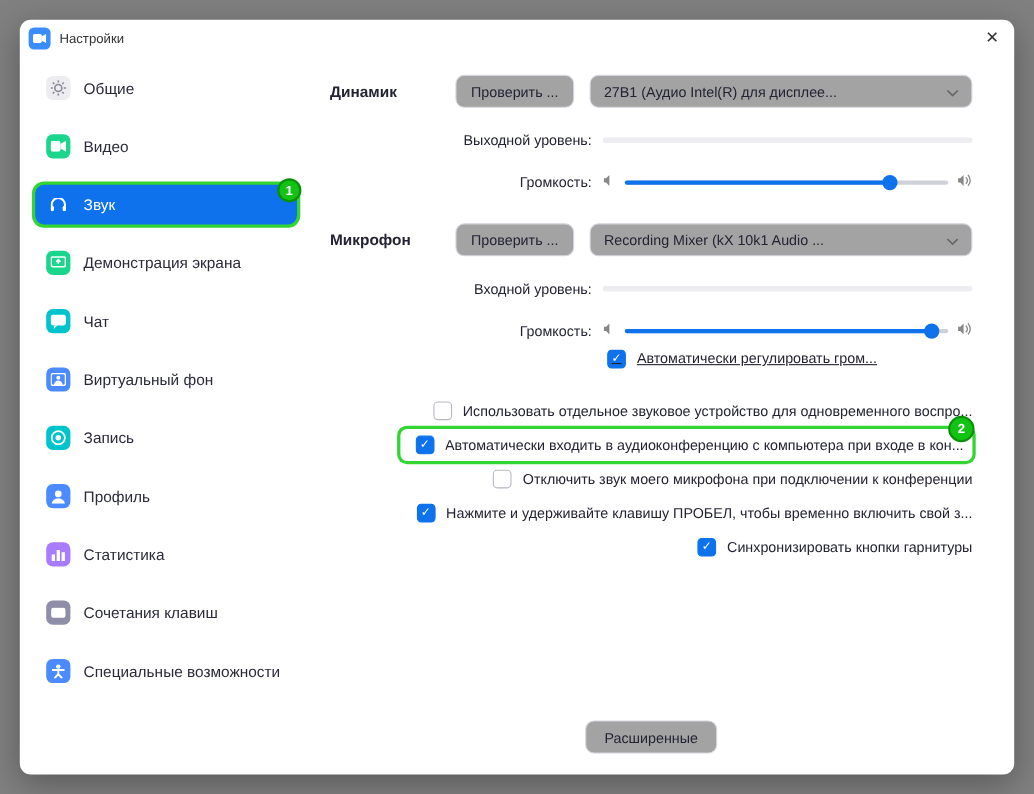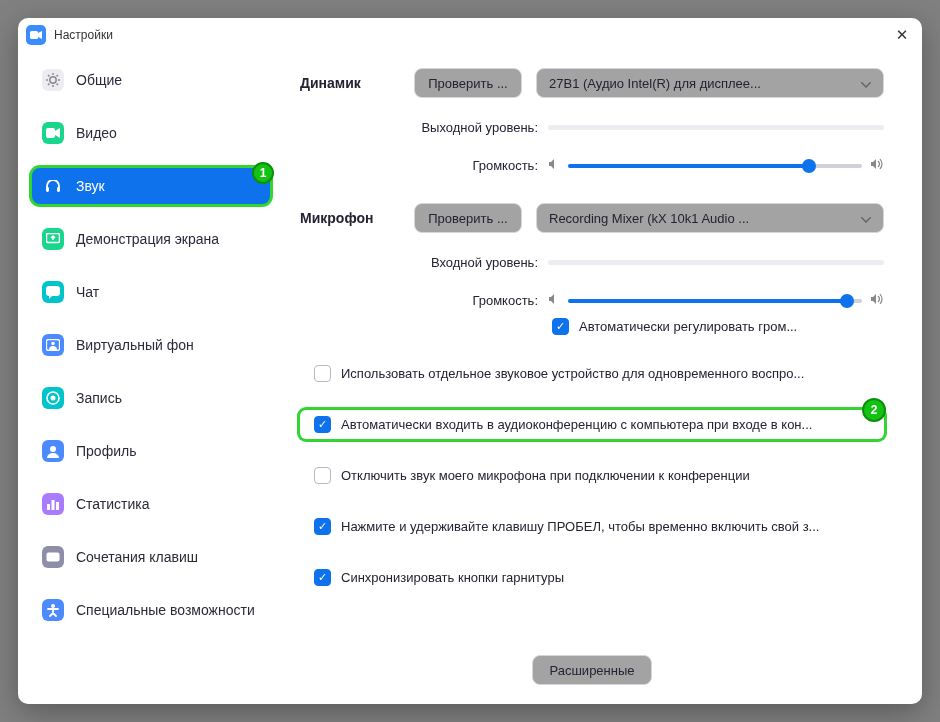--- a/index.html
+++ b/index.html
@@ -227,32 +227,34 @@
     content: '✓';
     font-size: 11px;
     line-height: 1;
   }
   .cb-text {
     overflow: hidden; text-overflow: ellipsis; white-space: nowrap;
     flex: 1;
   }
   .auto-row {
     display: flex;
-    align-items: center;
+    align-items: flex-start;
     gap: 10px;
     margin-left: 252px;
     margin-top: 2px;
     margin-bottom: 14px;
     font-size: 13px;
+    text-decoration: underline;
   }
   .options-block {
     margin-top: 10px;
     display: flex;
     flex-direction: column;
-    gap: 22px;
+    gap: 2px;
+    align-items: flex-end;
   }
   .footer {
     margin-top: auto;
     display: flex;
     justify-content: center;
   }
   .nav-badge2 {
     position: absolute;
     right: -2px;
     top: -12px;

